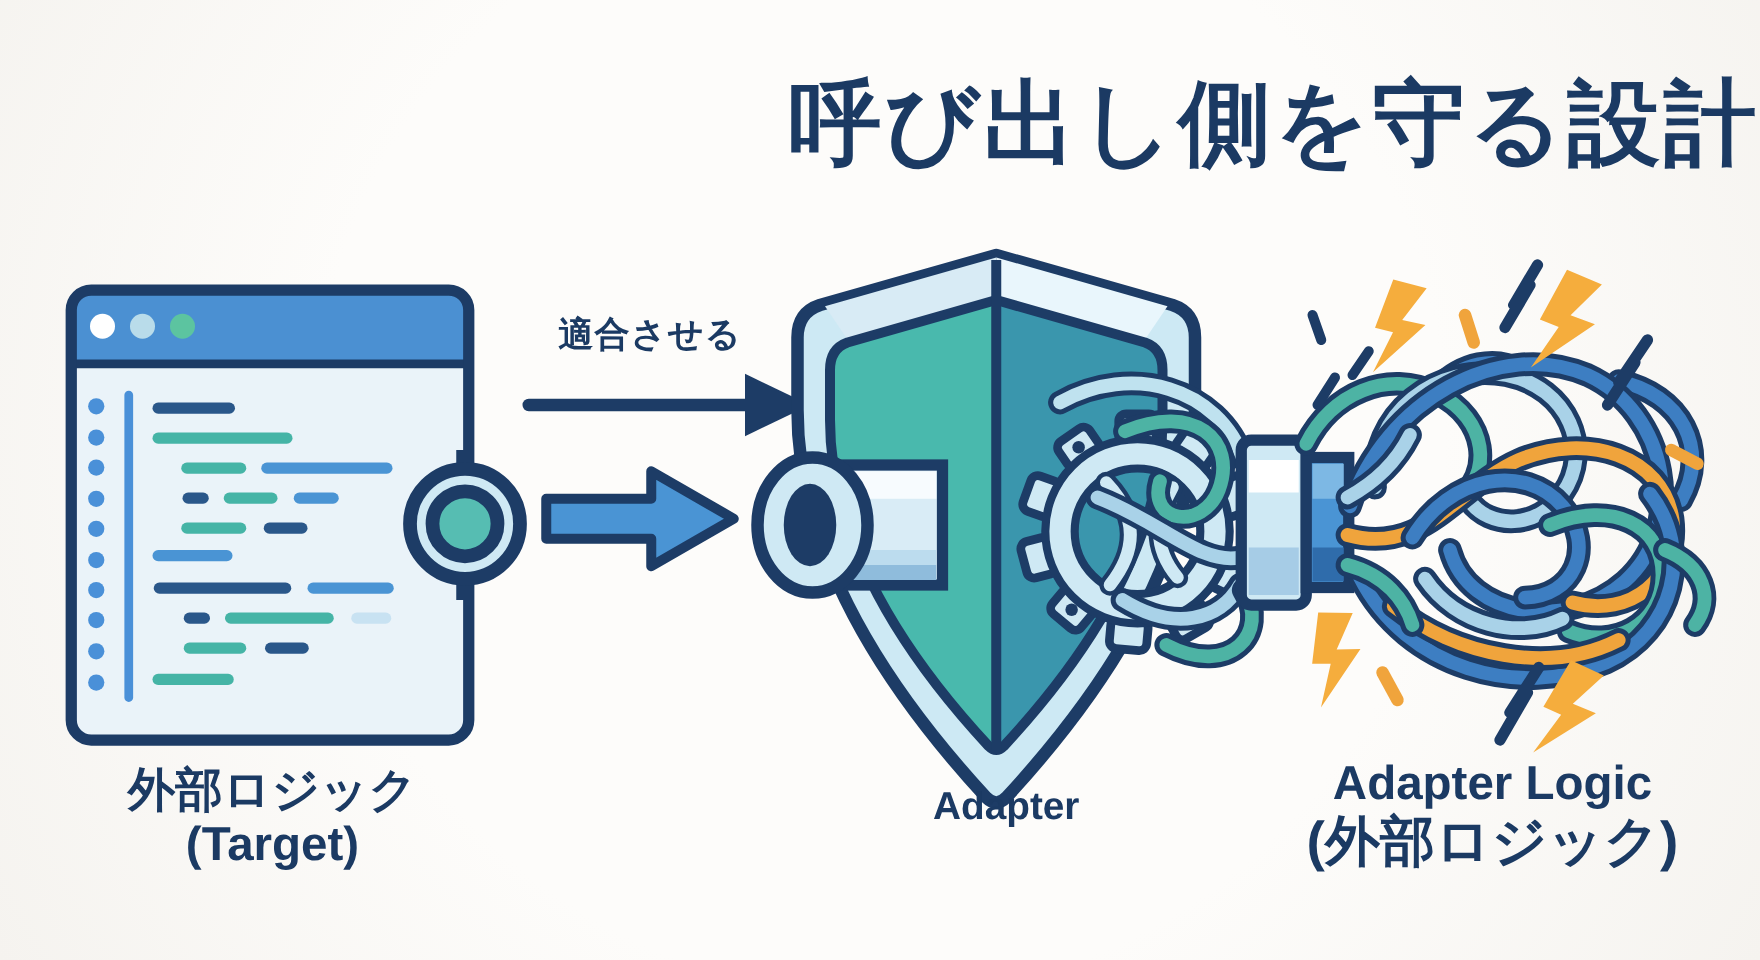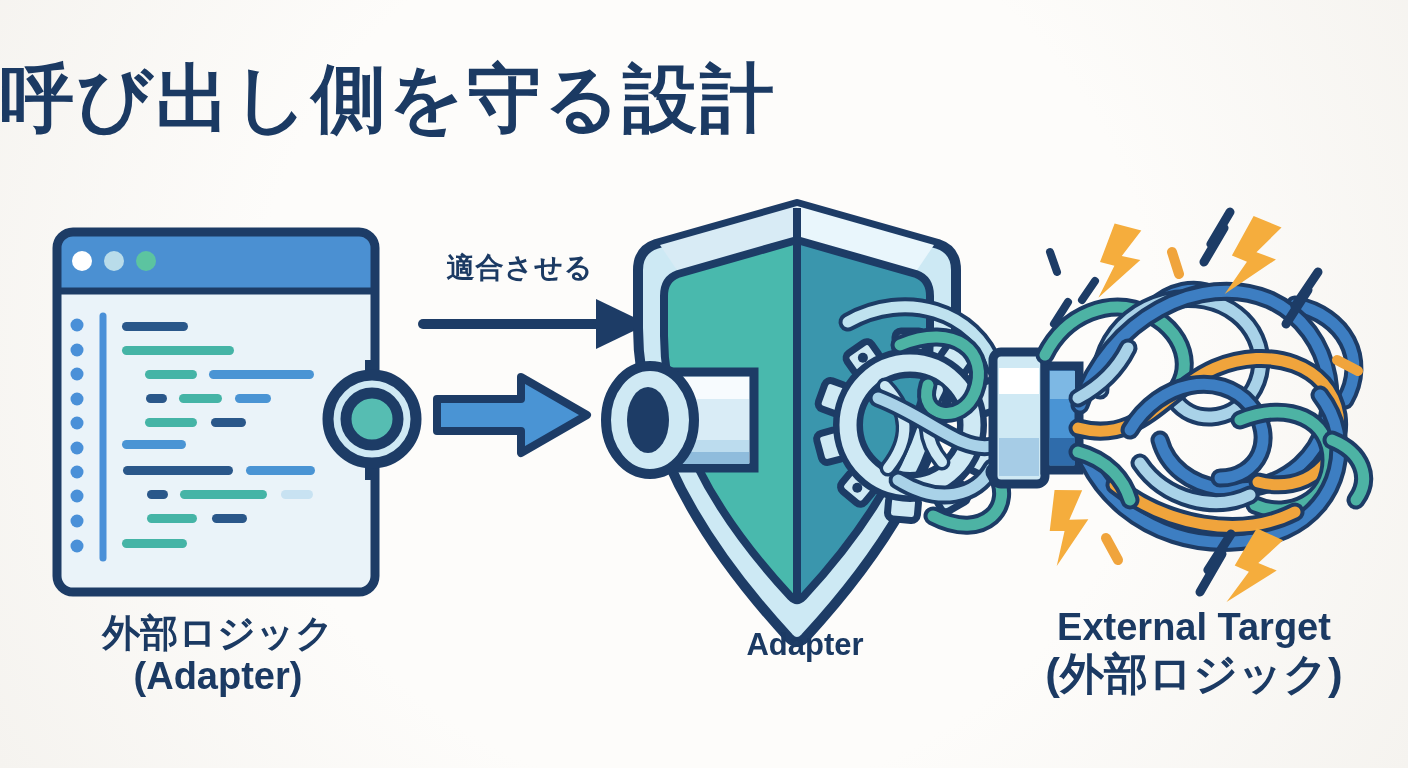--- a/index.html
+++ b/index.html
@@ -20,21 +20,21 @@
     color:#1b3a63;
     font-weight:bold;
     text-align:center;
     line-height:1.12;
     white-space:nowrap;
   }
   .title{
     position:absolute;
     left:0;top:50px;width:100%;
     margin:0;
-    text-align:left;
+    text-align:right;
     color:#1b3a63;
     font-size:74px;
     font-weight:bold;
     letter-spacing:3px;
   }
   .caller-label{left:38px;top:612px;width:360px;font-size:38px;}
   .adapt-label{left:408px;top:252px;width:224px;font-size:28px;letter-spacing:1px;}
   .adapter-label{left:647px;top:628px;width:316px;font-size:31px;}
   .external-label{left:1006px;top:606px;width:376px;font-size:38px;}
   .external-label .ja{font-size:44px;}
@@ -250,25 +250,25 @@
       <line x1="1337" y1="360" x2="1358" y2="371"></line>
       <line x1="1106" y1="538" x2="1118" y2="560"></line>
     </g>
   </g>
 </svg>
 
   <h1 class="title">呼び出し側を守る設計</h1>
 
   <div class="label caller-label">
     <div>外部ロジック</div>
-    <div>(Adapter)</div>
+    <div>(Target)</div>
   </div>
 
   <div class="label adapt-label">適合させる</div>
 
   <div class="label adapter-label">Adapter</div>
 
   <div class="label external-label">
-    <div>External Target</div>
+    <div>Adapter Logic</div>
     <div class="ja">(外部ロジック)</div>
   </div>
 
 </div>
 
 </body></html>

